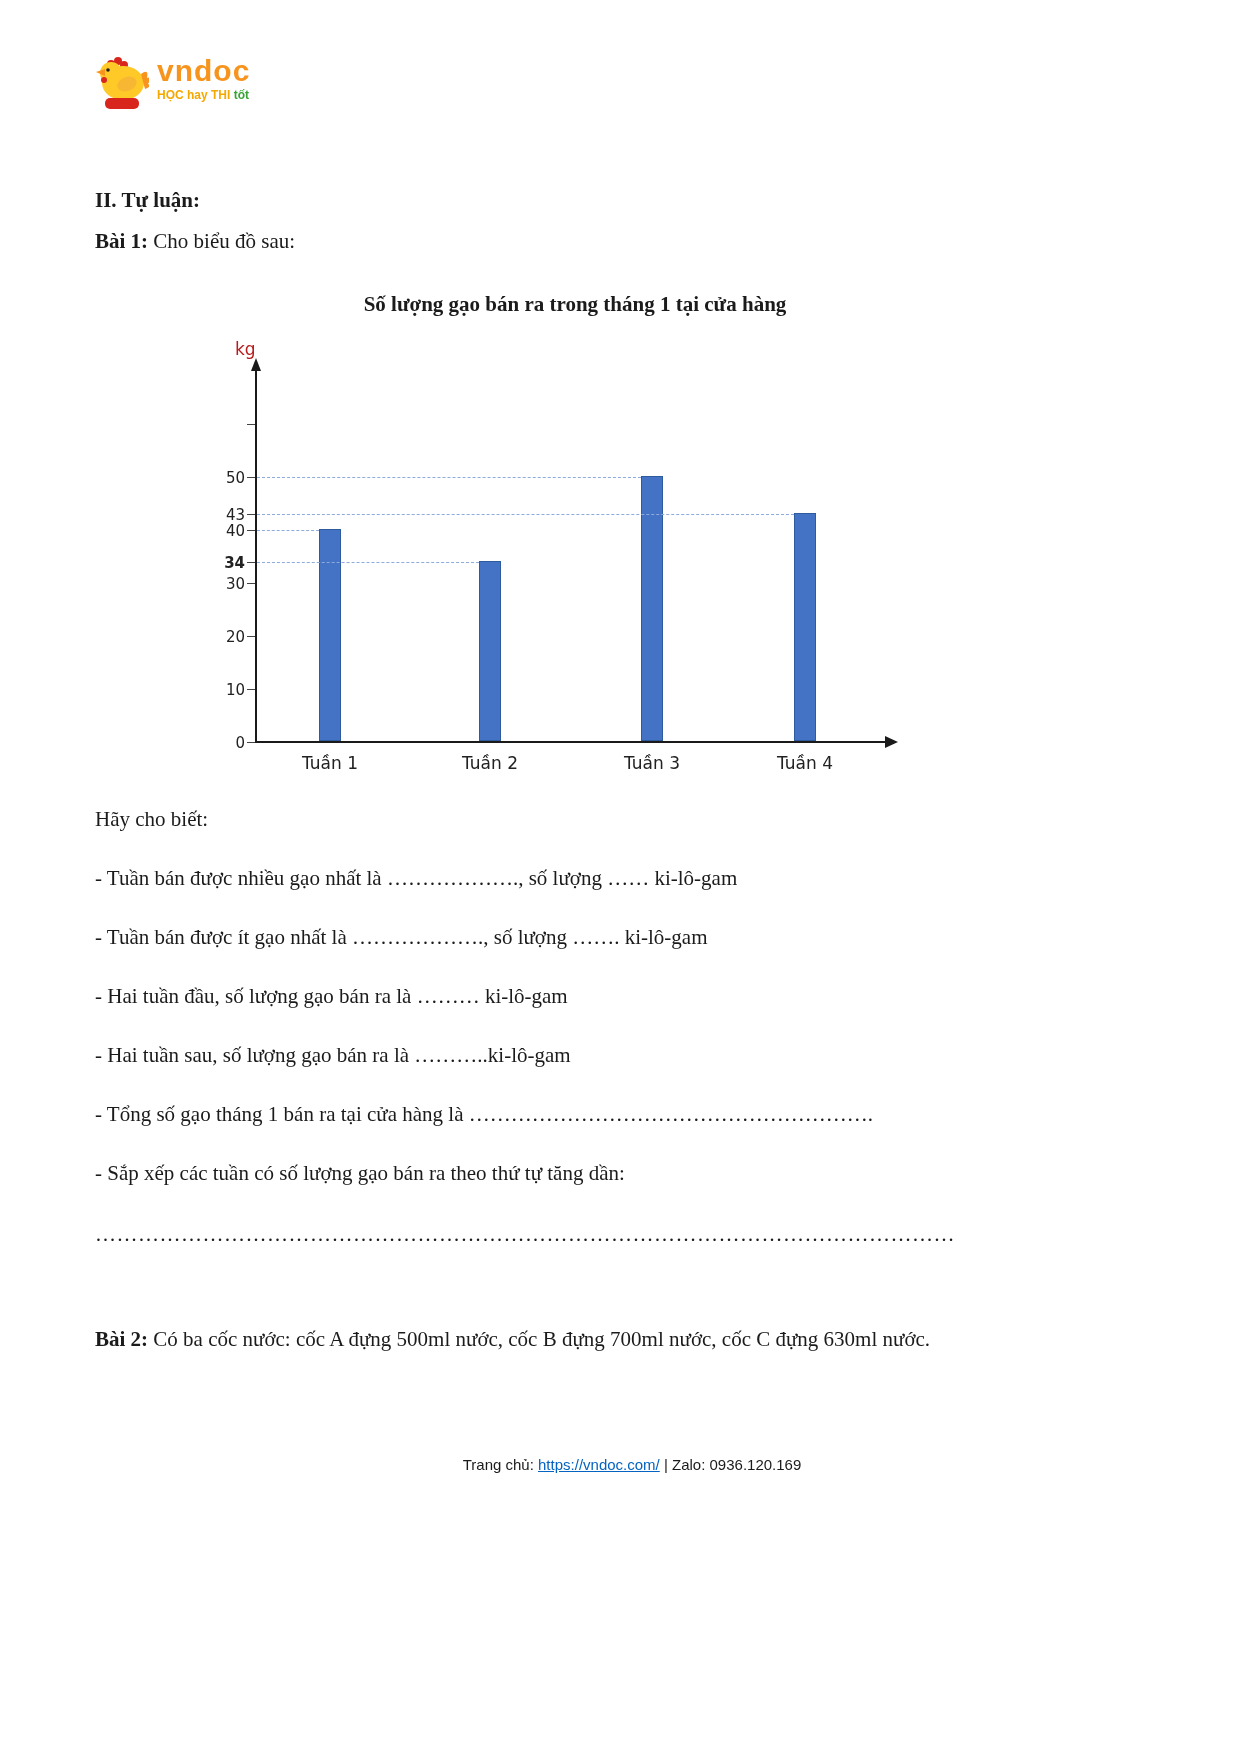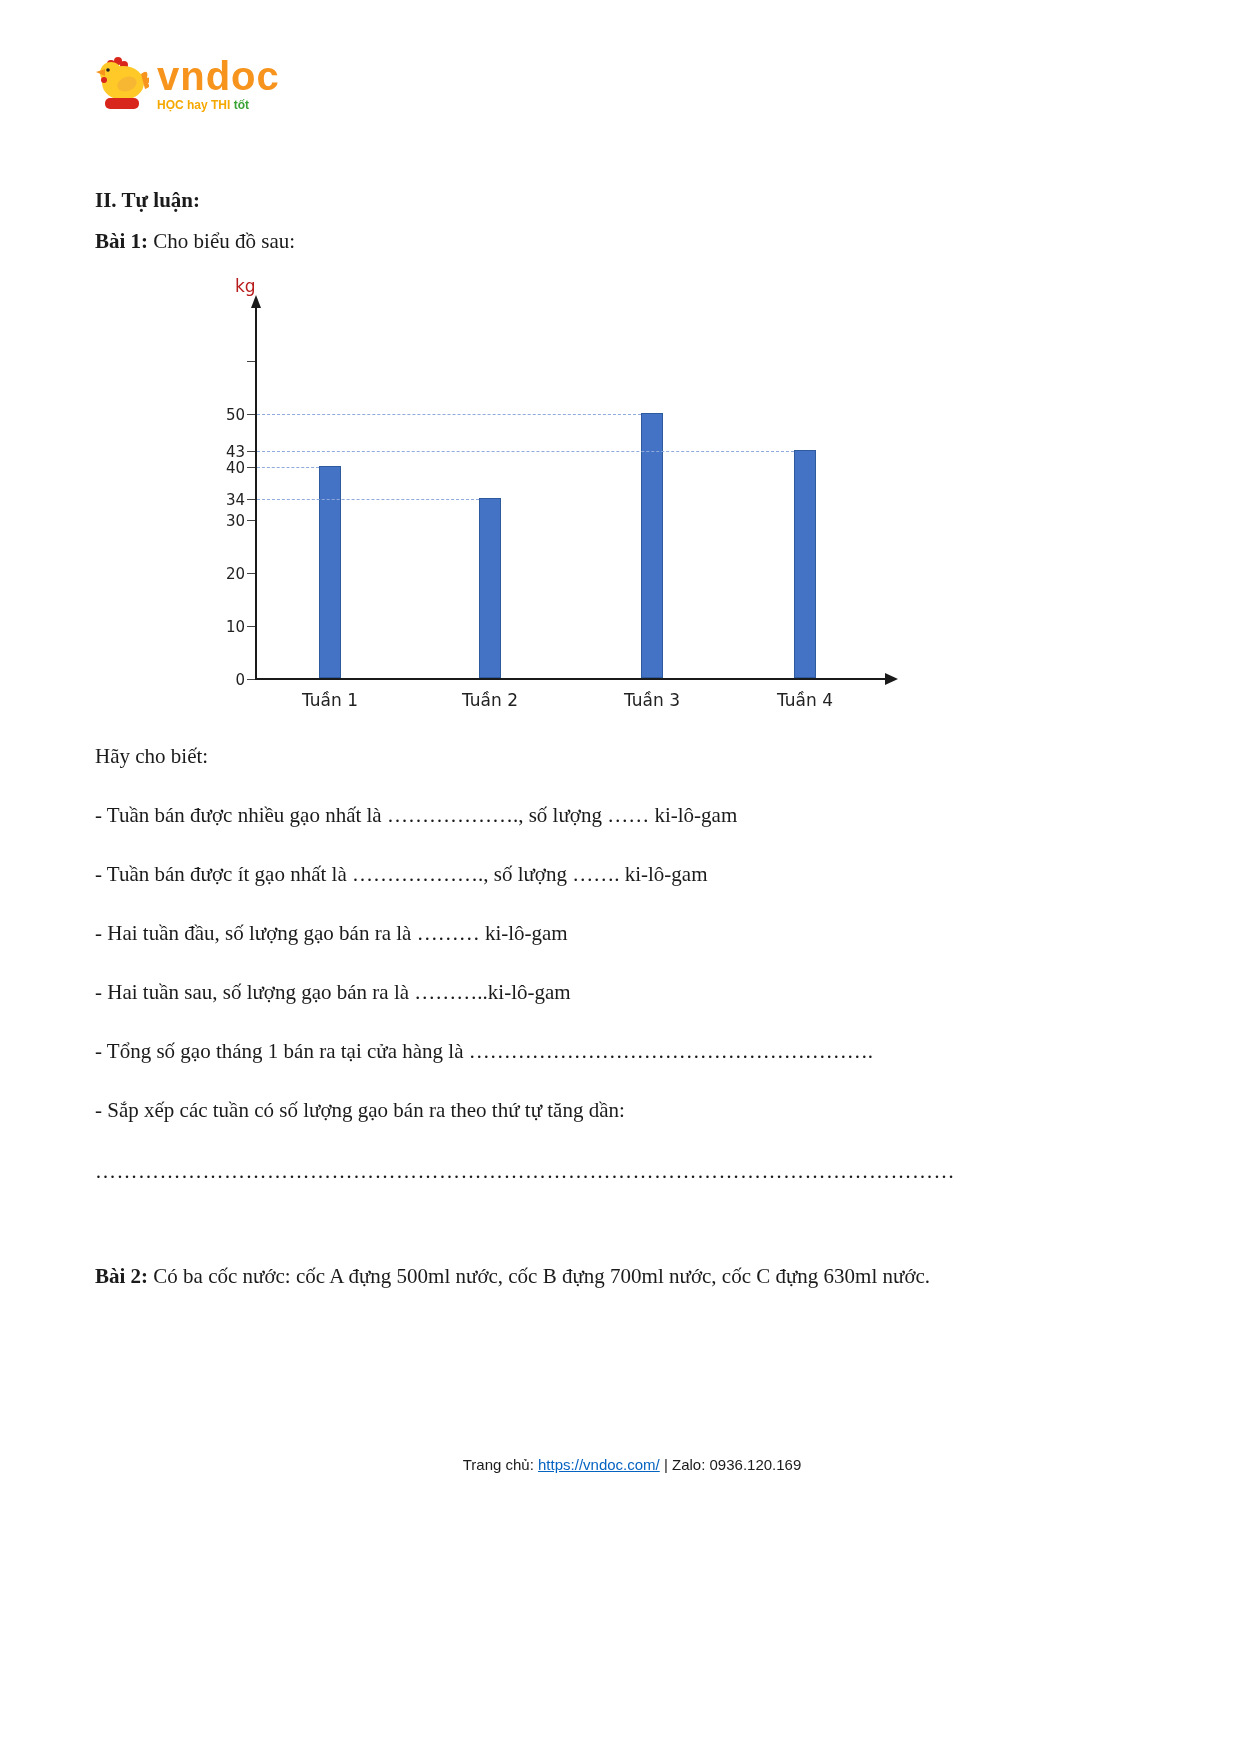--- a/index.html
+++ b/index.html
@@ -10,21 +10,21 @@
     background:#ffffff;
     margin:0 auto;
     font-family:"Liberation Serif", serif;
     color:#1b1b1b;
     overflow:hidden;
   }
 
   
   .logo { position:absolute; top:56px; left:95px; display:flex; align-items:flex-start; gap:8px; }
   .logo-text { display:flex; flex-direction:column; line-height:1; }
-  .brand { font-family:"Liberation Sans", sans-serif; font-weight:bold; font-size:40px; letter-spacing:1px; }
+  .brand { font-family:"Liberation Sans", sans-serif; font-weight:bold; font-size:30px; letter-spacing:1px; }
   .tagline { font-family:"Liberation Sans", sans-serif; font-weight:bold; font-size:12px; margin-top:3px; }
 
   
   .content { padding:188px 61px 0 95px; font-size:21px; }
   .h-section { font-weight:bold; }
   .line-bai1 { margin-top:16px; }
   .lbl { font-weight:bold; }
   .chart-title { margin-top:38px; font-weight:bold; text-align:center; width:960px; }
 
   
@@ -79,37 +79,38 @@
       <span class="tagline"><span id="tag1" style="color: rgb(245, 168, 0);">HỌC hay THI</span> <span id="tag2" style="color: rgb(58, 163, 53);">tốt</span></span>
     </div>
   </div>
 
   <div class="content">
 
     <p class="h-section">II. Tự luận:</p>
 
     <p class="line-bai1"><b class="lbl">Bài 1:</b> <span>Cho biểu đồ sau:</span></p>
 
+    <p class="chart-title">Số lượng gạo bán ra trong tháng 1 tại cửa hàng</p>
 
     <div class="chart-wrap">
       <span class="kg-label">kg</span>
       <div class="plot" id="plot">
         <div class="axis-y"></div>
         <div class="axis-y-arrow"></div>
         <div class="axis-x"></div>
         <div class="axis-x-arrow"></div>
       <div class="tick-label" style="bottom: -9px;">0</div>
           <div class="tick-mark" style="bottom: 0px;"></div>
           <div class="tick-label" style="bottom: 44px;">10</div>
           <div class="tick-mark" style="bottom: 53px;"></div>
           <div class="tick-label" style="bottom: 97px;">20</div>
           <div class="tick-mark" style="bottom: 106px;"></div>
           <div class="tick-label" style="bottom: 150px;">30</div>
           <div class="tick-mark" style="bottom: 159px;"></div>
-          <div class="tick-label" style="bottom: 171.2px;">34</div>
+          <div class="tick-label" style="bottom: 171.2px; font-weight: bold;">34</div>
           <div class="tick-mark" style="bottom: 180.2px;"></div>
           <div class="tick-label" style="bottom: 203px;">40</div>
           <div class="tick-mark" style="bottom: 212px;"></div>
           <div class="tick-label" style="bottom: 218.9px;">43</div>
           <div class="tick-mark" style="bottom: 227.9px;"></div>
           <div class="tick-label" style="bottom: 256px;">50</div>
           <div class="tick-mark" style="bottom: 265px;"></div>
           <div class="tick-mark" style="bottom: 318px;"></div>
           <div class="guide" style="bottom: 212px; width: 62px; border-top-color: rgb(143, 170, 220);"></div>
           <div class="bar" style="left: 64px; width: 22px; height: 212px; background: rgb(68, 114, 196); border-color: rgb(46, 90, 158);"></div>

